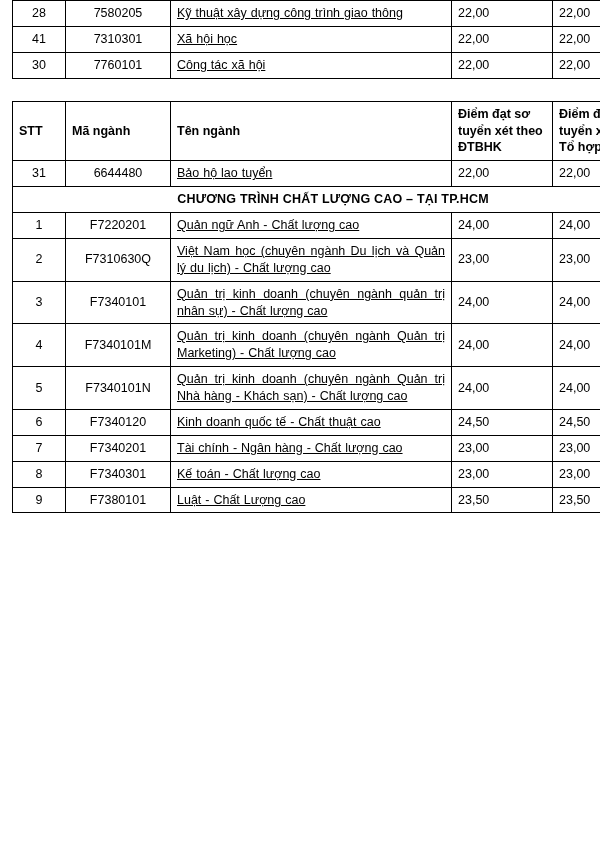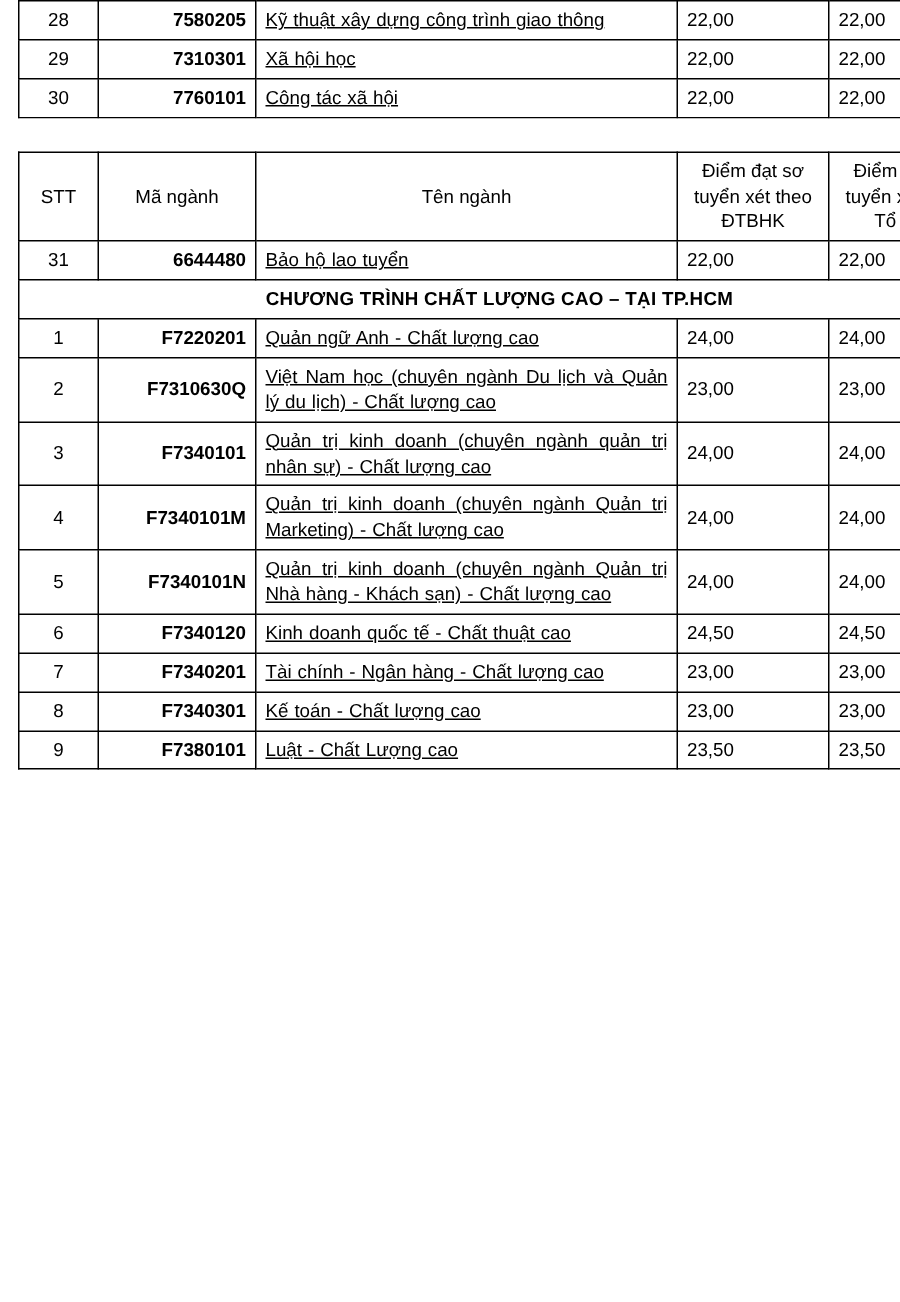--- a/index.html
+++ b/index.html
@@ -28,40 +28,40 @@
   }
   table.doc-table td,
   table.doc-table th {
     border: 1px solid #000000;
     padding: 4px 6px;
     font-size: 12.5px;
     vertical-align: middle;
     line-height: 1.35;
   }
   .col-stt { width: 40px; text-align: center; }
-  .col-ma  { width: 92px; text-align: right; font-weight: bold; }
+  .col-ma  { width: 92px; text-align: center; }
   .col-ten { width: 268px; text-align: left; }
   .col-p1  { width: 88px; text-align: center; }
   .col-p2  { width: 88px; text-align: center; }
 
   .cell-name {
     text-align: justify;
     text-align-last: left;
     word-spacing: 0.5px;
     text-decoration: underline;
   }
   .score {
     text-align: left;
     vertical-align: bottom;
     padding-bottom: 6px;
     font-size: 12.5px;
   }
   .hdr-cell {
-    font-weight: normal;
-    text-align: center;
+    font-weight: bold;
+    text-align: left;
     font-size: 12.5px;
     line-height: 1.3;
   }
   .gap {
     height: 22px;
     background: #ffffff;
   }
   .section-title td {
     text-align: center;
     font-weight: bold;
@@ -78,21 +78,21 @@
   <table class="doc-table">
     <tbody>
       <tr>
         <td class="col-stt">28</td>
         <td class="col-ma">7580205</td>
         <td class="col-ten cell-name">Kỹ thuật xây dựng công trình giao thông</td>
         <td class="col-p1 score">22,00</td>
         <td class="col-p2 score">22,00</td>
       </tr>
       <tr>
-        <td class="col-stt">29</td>
+        <td class="col-stt">41</td>
         <td class="col-ma">7310301</td>
         <td class="col-ten cell-name">Xã hội học</td>
         <td class="col-p1 score">22,00</td>
         <td class="col-p2 score">22,00</td>
       </tr>
       <tr>
         <td class="col-stt">30</td>
         <td class="col-ma">7760101</td>
         <td class="col-ten cell-name">Công tác xã hội</td>
         <td class="col-p1 score">22,00</td>

